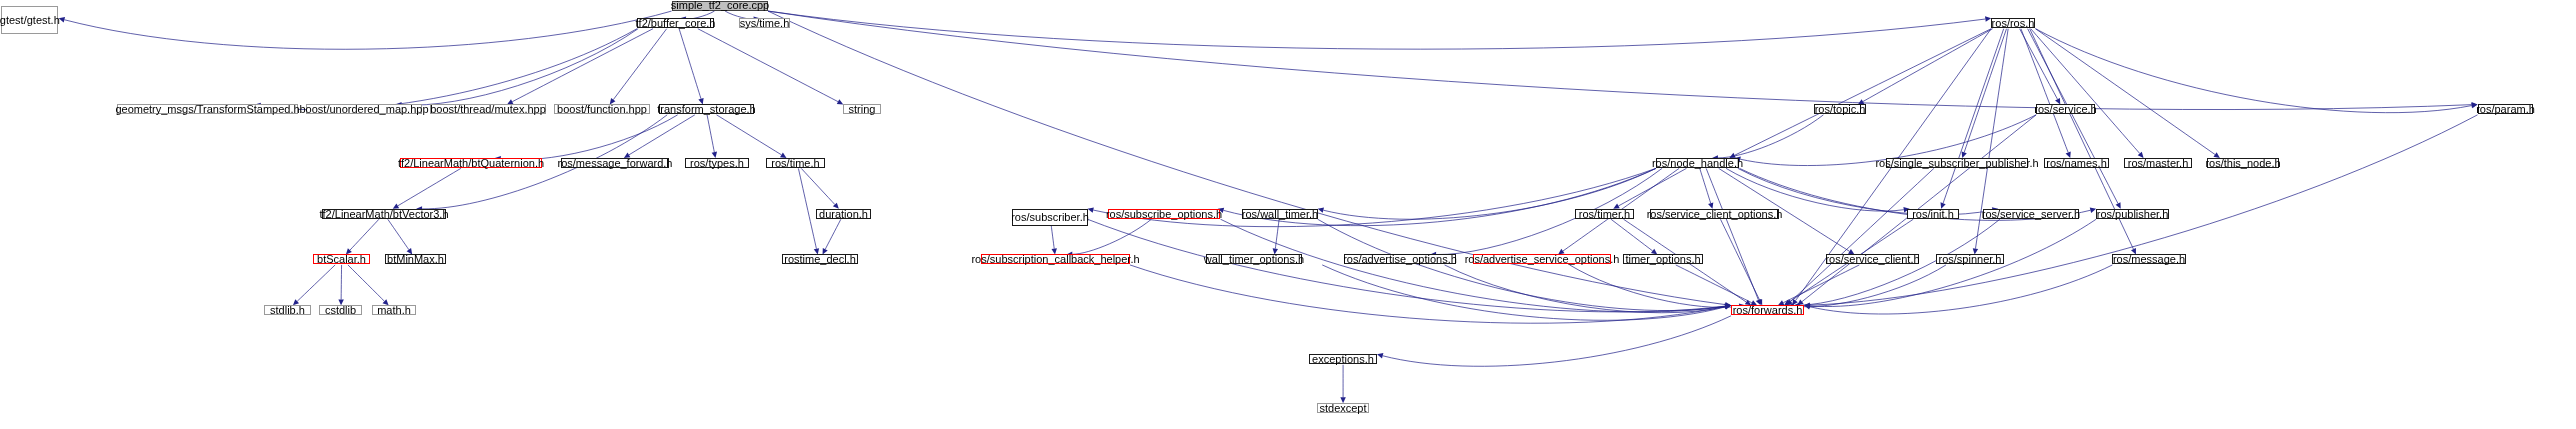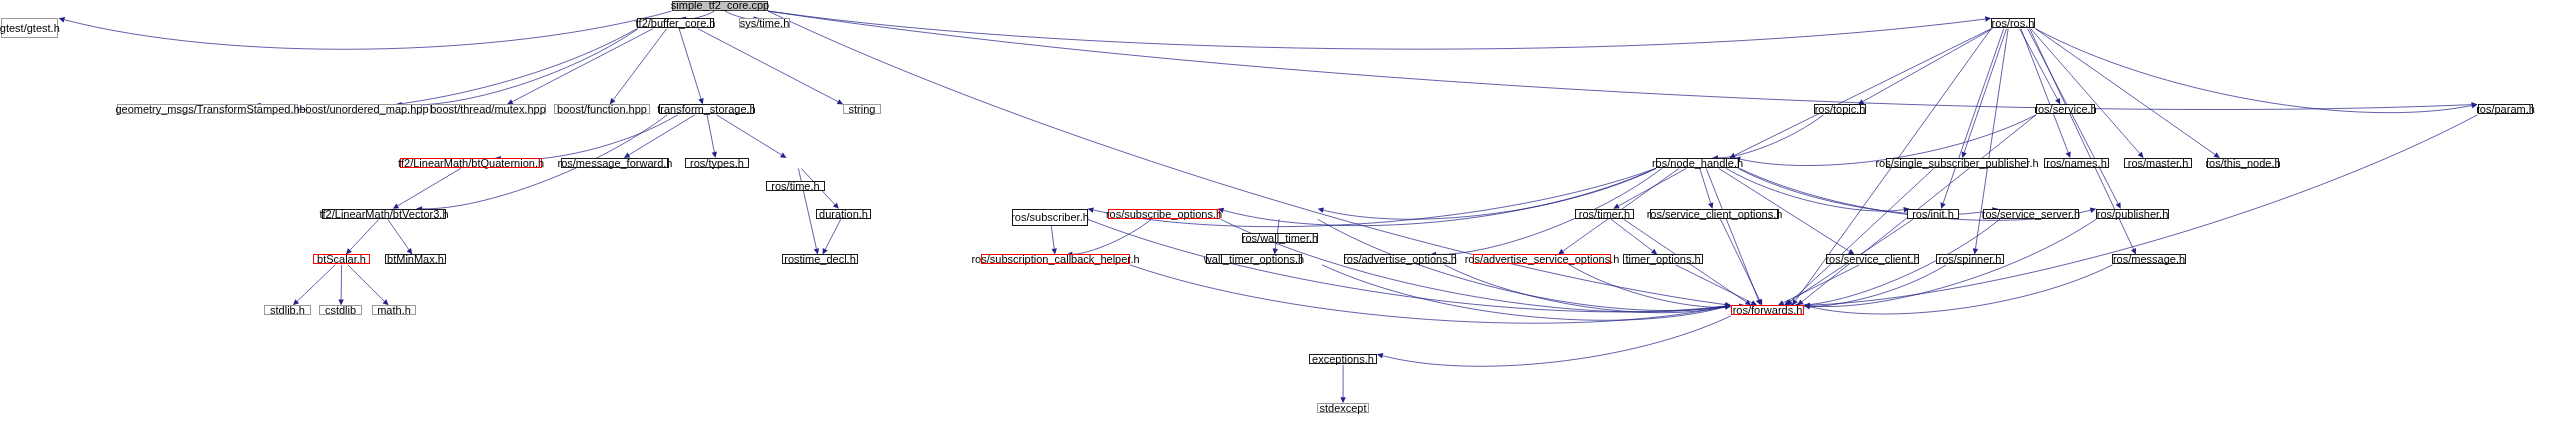--- a/index.html
+++ b/index.html
@@ -174,21 +174,21 @@
       <polygon points="2736.4,468 2741.5610845891824,459.5145297205574 2746.2186118480986,466.50505472462186" class="arrowfill"></polygon>
       <path d="M2655,484 C2505.675,554.844593553962 2261.325,581.394593553962 2120.716482340063,545.2411906691244" class="edge"></path>
       <polygon points="2112,543 2121.762371318988,541.1734989104284 2119.6705933611383,549.3088824278204" class="arrowfill"></polygon>
       <path d="M2060,559 C2060,575.225 2060,601.775 2060,609" class="edge"></path>
       <polygon points="2060,618 2055.8,609 2064.2,609" class="arrowfill"></polygon>
     </svg>
   <div id="nodes">
       <div class="nodebox root" style="left: 672px; top: 0.7px; width: 96px; height: 10.4px;">
         <span>simple_tf2_core.cpp</span>
       </div>
-      <div class="nodebox " style="left: 1.3px; top: 18px; width: 57px; height: 20px;">
+      <div class="nodebox " style="left: 1.3px; top: 6px; width: 57px; height: 28px;">
         <span>gtest/gtest.h</span>
       </div>
       <div class="nodebox strong" style="left: 637px; top: 18px; width: 77px; height: 10.4px;">
         <span>tf2/buffer_core.h</span>
       </div>
       <div class="nodebox " style="left: 739px; top: 18px; width: 51px; height: 10.4px;">
         <span>sys/time.h</span>
       </div>
       <div class="nodebox strong" style="left: 1991px; top: 18px; width: 44px; height: 10.4px;">
         <span>ros/ros.h</span>
@@ -222,21 +222,21 @@
       </div>
       <div class="nodebox red" style="left: 400px; top: 158px; width: 142px; height: 10.4px;">
         <span>tf2/LinearMath/btQuaternion.h</span>
       </div>
       <div class="nodebox strong" style="left: 561px; top: 158px; width: 108px; height: 10.4px;">
         <span>ros/message_forward.h</span>
       </div>
       <div class="nodebox strong" style="left: 685px; top: 158px; width: 64px; height: 10.4px;">
         <span>ros/types.h</span>
       </div>
-      <div class="nodebox strong" style="left: 766px; top: 158px; width: 59px; height: 10.4px; margin-top: 23px;">
+      <div class="nodebox strong" style="left: 766px; top: 158px; width: 59px; height: 10.4px;">
         <span>ros/time.h</span>
       </div>
       <div class="nodebox strong" style="left: 1656px; top: 158px; width: 83px; height: 10.4px;">
         <span>ros/node_handle.h</span>
       </div>
       <div class="nodebox strong" style="left: 1886px; top: 158px; width: 142px; height: 10.4px;">
         <span>ros/single_subscriber_publisher.h</span>
       </div>
       <div class="nodebox strong" style="left: 2044px; top: 158px; width: 65px; height: 10.4px;">
         <span>ros/names.h</span>
@@ -252,21 +252,21 @@
       </div>
       <div class="nodebox strong" style="left: 322px; top: 209px; width: 124px; height: 10.4px;">
         <span>tf2/LinearMath/btVector3.h</span>
       </div>
       <div class="nodebox strong" style="left: 1012px; top: 209px; width: 76px; height: 17px;">
         <span>ros/subscriber.h</span>
       </div>
       <div class="nodebox red" style="left: 1108px; top: 209px; width: 112px; height: 10.4px;">
         <span>ros/subscribe_options.h</span>
       </div>
-      <div class="nodebox strong" style="left: 1242px; top: 209px; width: 76px; height: 10.4px; margin-top: 24px;">
+      <div class="nodebox strong" style="left: 1242px; top: 209px; width: 76px; height: 10.4px;">
         <span>ros/wall_timer.h</span>
       </div>
       <div class="nodebox strong" style="left: 1575px; top: 209px; width: 59px; height: 10.4px;">
         <span>ros/timer.h</span>
       </div>
       <div class="nodebox strong" style="left: 1650px; top: 209px; width: 129px; height: 10.4px;">
         <span>ros/service_client_options.h</span>
       </div>
       <div class="nodebox strong" style="left: 1907px; top: 209px; width: 52px; height: 10.4px;">
         <span>ros/init.h</span>

